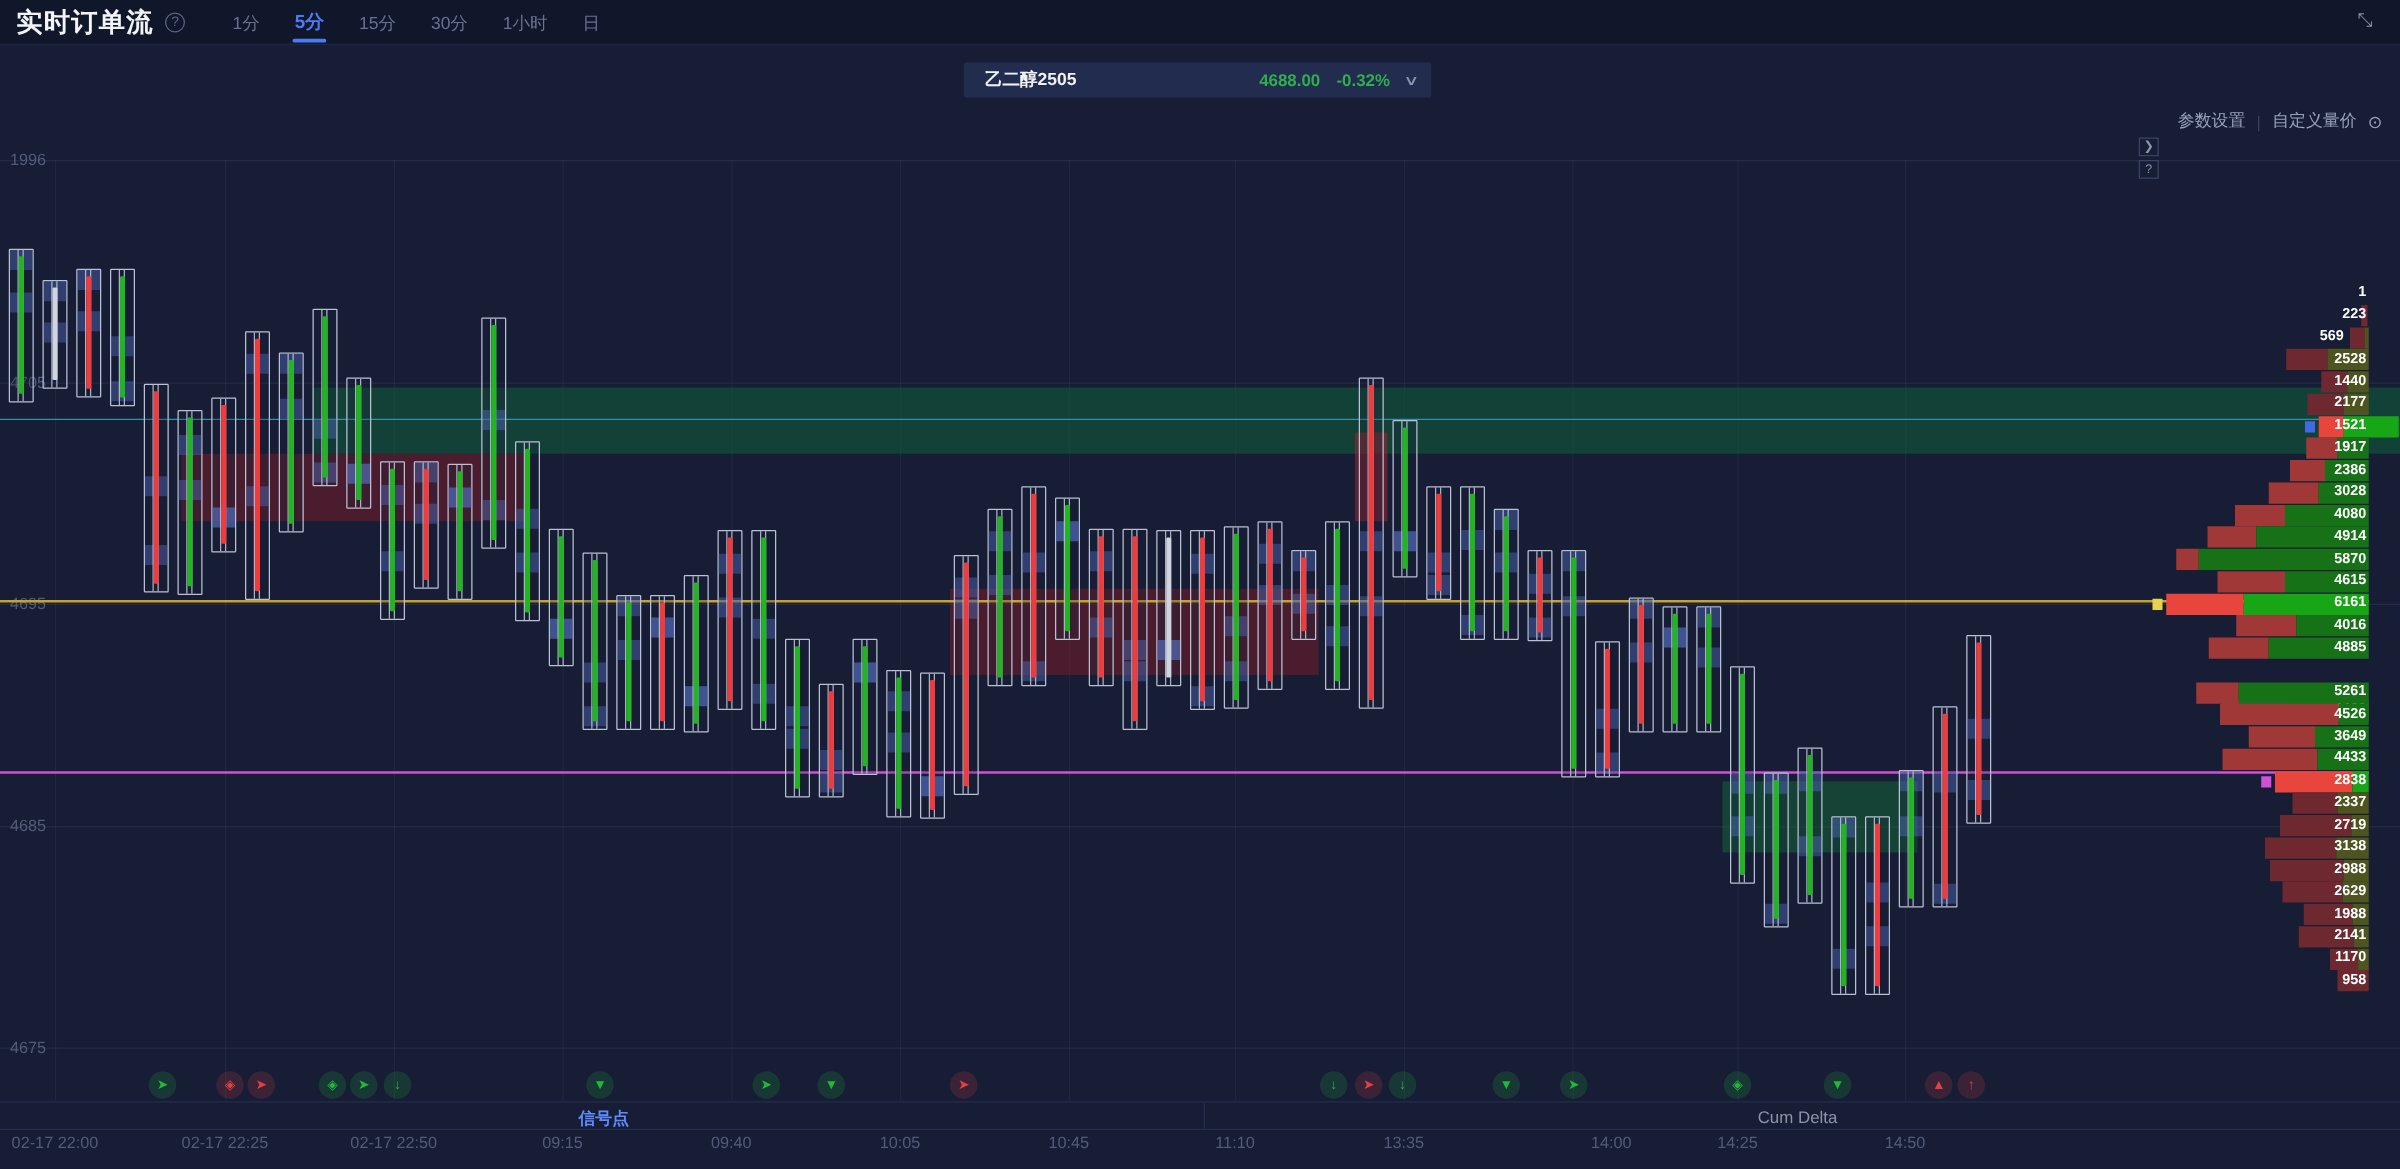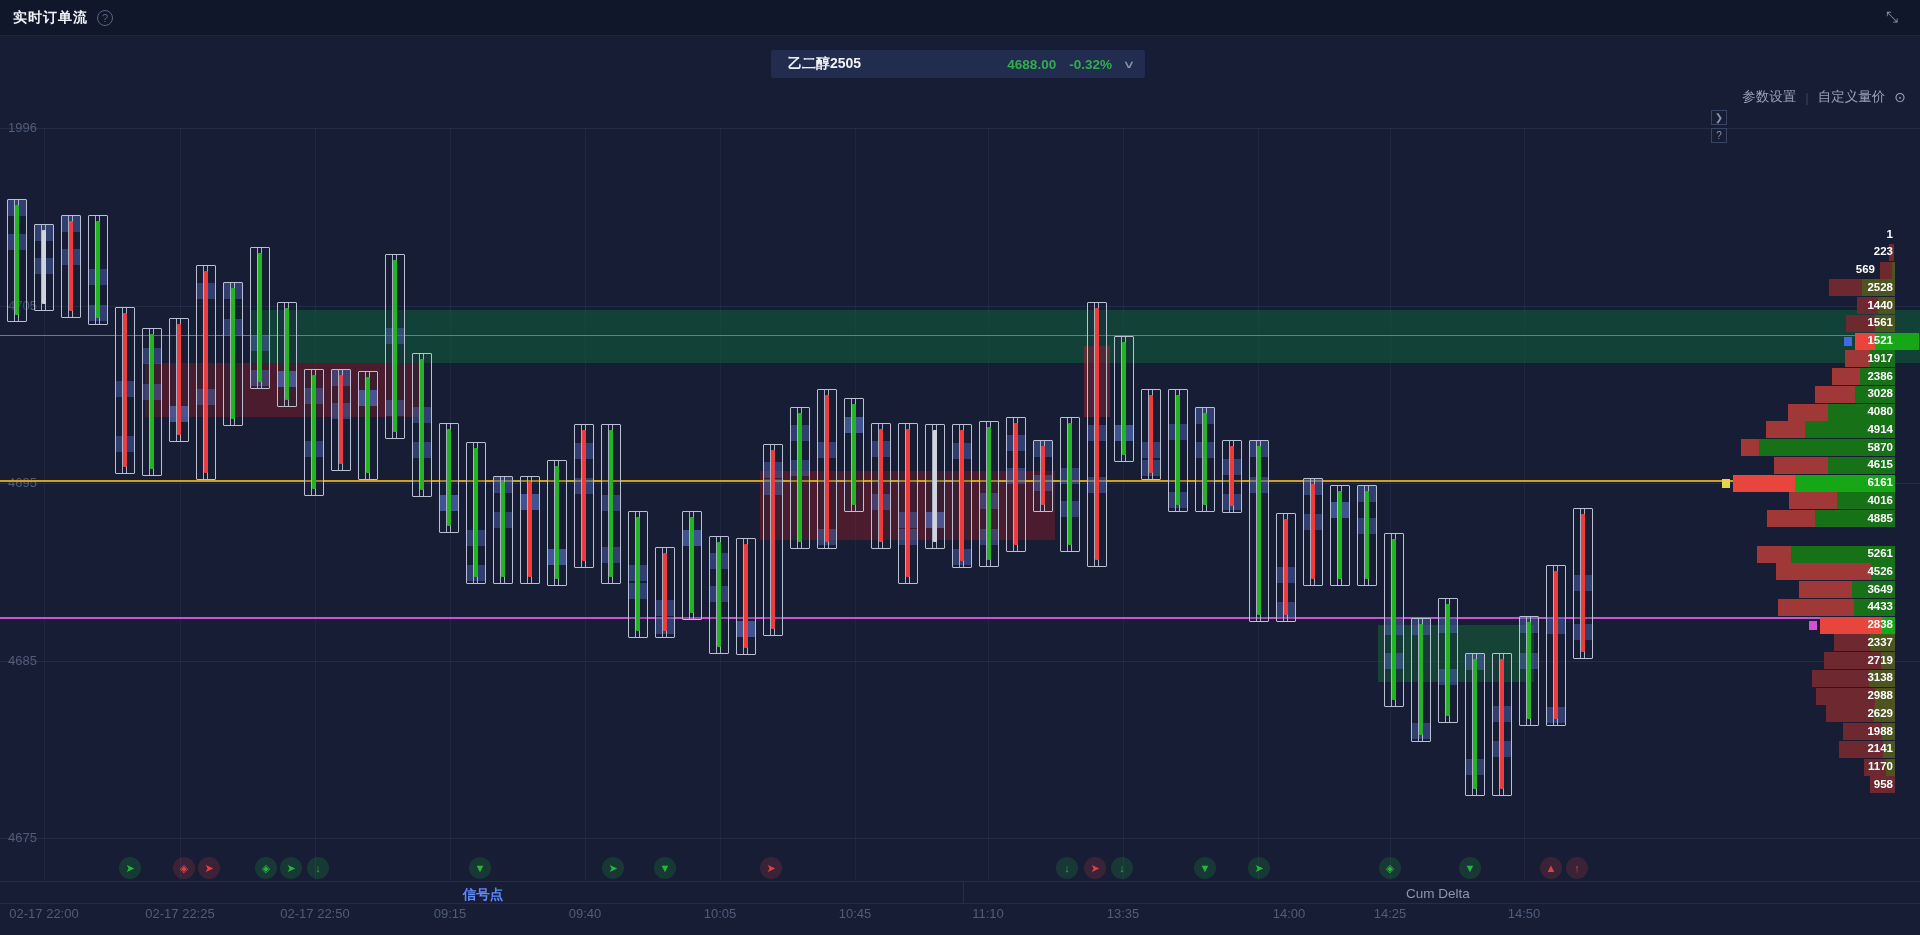--- a/index.html
+++ b/index.html
@@ -2,21 +2,21 @@
 <html><head>
 <meta charset="utf-8">
 <style>
   * { margin:0; padding:0; box-sizing:border-box; }
   html,body { width:1920px; height:935px; overflow:hidden; }
   body { background:#161d35; font-family:"Liberation Sans","DejaVu Sans",sans-serif; color:#cfd4e2; position:relative; }
 
   
   #header { position:absolute; left:0; top:0; width:1920px; height:36px; background:#10172b;
             border-bottom:1px solid #1c2643; display:flex; align-items:center; }
-  #app-title { font-size:14px; font-weight:bold; color:#f2f4f8; margin-left:13px; letter-spacing:1px; }
+  #app-title { font-size:21px; font-weight:bold; color:#f2f4f8; margin-left:13px; letter-spacing:1px; }
   #help-badge { width:16px; height:16px; border:1px solid #5a6480; border-radius:50%; color:#5a6480;
                 font-size:11px; line-height:14px; text-align:center; margin-left:9px; }
   #tabs { display:flex; align-items:center; margin-left:24px; height:36px; }
   .tab { font-size:14px; color:#68718e; padding:0 4px; margin:0 10px; height:36px; line-height:36px; cursor:pointer; position:relative; }
   .tab.active { color:#4d7bf3; font-weight:bold; font-size:15px; }
   .tab.active::after { content:""; position:absolute; left:2px; right:2px; bottom:2px; height:3px; background:#4d7bf3; border-radius:2px; }
   #collapse-btn { position:absolute; right:22px; top:8px; color:#8a93a8; font-size:15px; }
 
   
   #symbol-bar { position:absolute; left:771px; top:50px; width:374px; height:28px; background:#222c4e;
@@ -536,21 +536,21 @@
       <div class="vp-txt" style="right: 2px;">2528</div>
     </div>
     <div class="vp-row" style="left: 1843.14px; top: 297px; width: 51.864px;">
       <div class="vp-seg" style="left: 14px; width: 20.8252px; background: rgb(110, 40, 48);"></div>
       <div class="vp-seg" style="left: 34.8252px; width: 17.0388px; background: rgb(77, 84, 31);"></div>
       <div class="vp-txt" style="right: 2px;">1440</div>
     </div>
     <div class="vp-row" style="left: 1832.12px; top: 314.75px; width: 62.8814px;">
       <div class="vp-seg" style="left: 14px; width: 29.3288px; background: rgb(110, 40, 48);"></div>
       <div class="vp-seg" style="left: 43.3288px; width: 19.5525px; background: rgb(77, 84, 31);"></div>
-      <div class="vp-txt" style="right: 2px;">1561</div>
+      <div class="vp-txt" style="right: 2px;">2177</div>
     </div>
     <div class="vp-row" style="left: 1841.01px; top: 332.5px; width: 77.9938px;">
       <div class="vp-seg" style="left: 14px; width: 19.9969px; background: rgb(232, 70, 60);"></div>
       <div class="vp-seg" style="left: 33.9969px; width: 43.9969px; background: rgb(22, 166, 22);"></div>
       <div class="vp-marker" style="left: 3px; background: rgb(65, 105, 225);"></div>
       <div class="vp-txt" style="right: 26px;">1521</div>
     </div>
     <div class="vp-row" style="left: 1830.59px; top: 350.25px; width: 64.4064px;">
       <div class="vp-seg" style="left: 14px; width: 25.2032px; background: rgb(160, 56, 56);"></div>
       <div class="vp-seg" style="left: 39.2032px; width: 25.2032px; background: rgb(23, 113, 23);"></div>
@@ -697,20 +697,28 @@
     <div class="signal" style="left: 1540px; top: 857px; color: rgb(227, 64, 64); background: rgba(227, 64, 64, 0.18);">▲</div>
     <div class="signal" style="left: 1566px; top: 857px; color: rgb(227, 64, 64); background: rgba(227, 64, 64, 0.18);">↑</div>
     <div class="panel-line" style="top: 881px;"></div>
     <div class="panel-line" style="top: 903px;"></div>
     <div id="panel-divider"></div>
   </div>
 
 <div id="header">
   <div id="app-title">实时订单流</div>
   <div id="help-badge">?</div>
+  <div id="tabs">
+      <div class="tab">1分</div>
+      <div class="tab active">5分</div>
+      <div class="tab">15分</div>
+      <div class="tab">30分</div>
+      <div class="tab">1小时</div>
+      <div class="tab">日</div>
+    </div>
   <div id="collapse-btn">⤡</div>
 </div>
 
 <div id="symbol-bar">
   <span id="symbol-name">乙二醇2505</span>
   <span id="symbol-right">
     <span id="symbol-price" style="color: rgb(47, 174, 78);">4688.00</span>
     <span id="symbol-change" style="color: rgb(47, 174, 78);">-0.32%</span>
     <span id="symbol-chevron">∨</span>
   </span>

